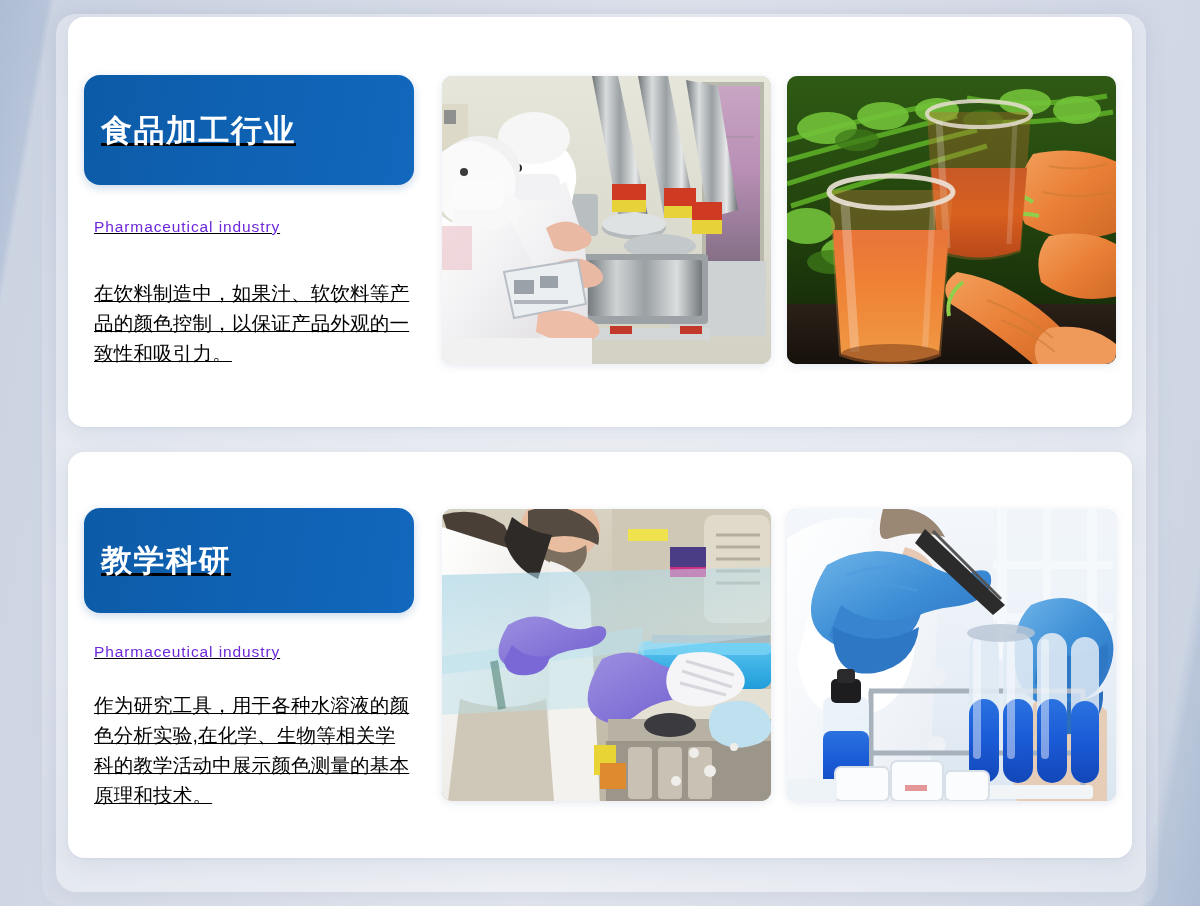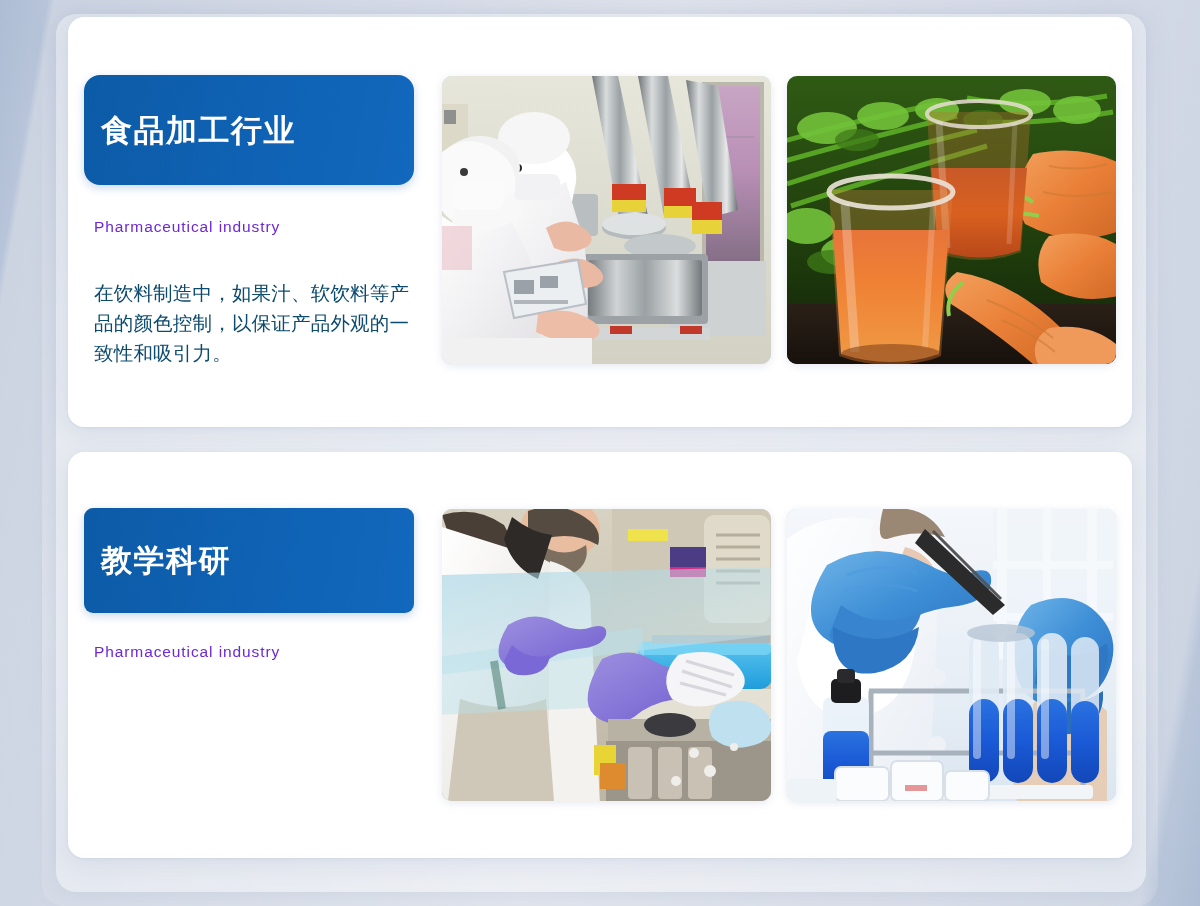--- a/index.html
+++ b/index.html
@@ -51,20 +51,21 @@
     background: rgba(255,255,255,0.35);
     box-shadow: 0 2px 26px rgba(120,140,175,0.18);
   }
 
   
   .cards {
     position: absolute;
     left: 68px;
     top: 17px;
     width: 1064px;
+    text-decoration: underline;
   }
 
   .card {
     position: relative;
     background: #ffffff;
     border-radius: 16px;
     box-shadow: 0 6px 22px rgba(126,146,180,0.16),
                 0 1px 3px rgba(126,146,180,0.10);
   }
 
@@ -89,42 +90,42 @@
     width: 330px;
     border-radius: 16px;
     background: linear-gradient(100deg, #0c5ba7 0%, #0f62b4 55%, #1268bd 100%);
     color: #ffffff;
     display: flex;
     align-items: center;
     box-shadow: 0 3px 10px rgba(14,84,158,0.22);
   }
 
   .card-1 .badge { height: 110px; margin-top: 58px; }
-  .card-2 .badge { height: 105px; margin-top: 56px; border-radius: 9px; }
+  .card-2 .badge { height: 105px; margin-top: 56px; }
 
   .badge-label {
     font-size: 31px;
     font-weight: 700;
     letter-spacing: 1.5px;
     padding-left: 17px;
     line-height: 1;
   }
 
   .subtitle {
     color: #6d28d9;
     font-size: 15.5px;
     letter-spacing: 0.9px;
     font-weight: 400;
     padding-left: 10px;
   }
   .card-1 .subtitle { margin-top: 33px; }
   .card-2 .subtitle { margin-top: 30px; }
 
   .body-text {
-    color: #0c4a6e;
+    color: #000000;
     font-size: 19.5px;
     line-height: 30px;
     letter-spacing: 0.2px;
     padding-left: 10px;
     width: 330px;
   }
   .card-1 .body-text { margin-top: 42px; }
   .card-2 .body-text { margin-top: 29px; }
 
   
@@ -338,20 +339,21 @@
   </div>
 
   <div class="card card-2">
     <div class="card-inner">
 
       <div class="text-col">
         <div class="badge">
           <span class="badge-label">教学科研</span>
         </div>
         <div class="subtitle">Pharmaceutical industry</div>
+        <div class="body-text">作为研究工具，用于各种水溶液的颜色分析实验,在化学、生物等相关学科的教学活动中展示颜色测量的基本原理和技术。</div>
       </div>
 
       <div class="photo-col">
 
         <div class="photo">
           <svg viewBox="0 0 329 292" preserveAspectRatio="xMidYMid slice" aria-hidden="true">
             <defs>
               <linearGradient id="p3bg" x1="0" y1="0" x2="0" y2="1">
                 <stop offset="0" stop-color="#d8d2c2"></stop>
                   <stop offset="1" stop-color="#bdb6a4"></stop>

